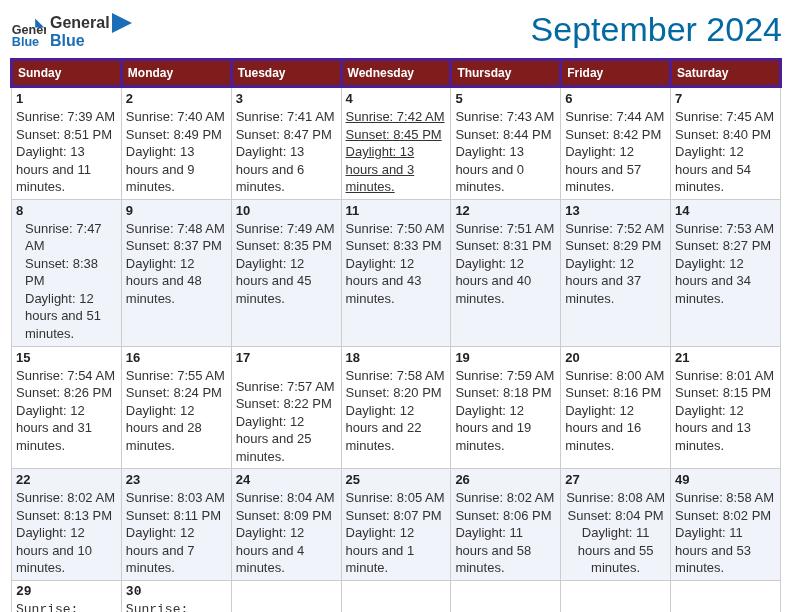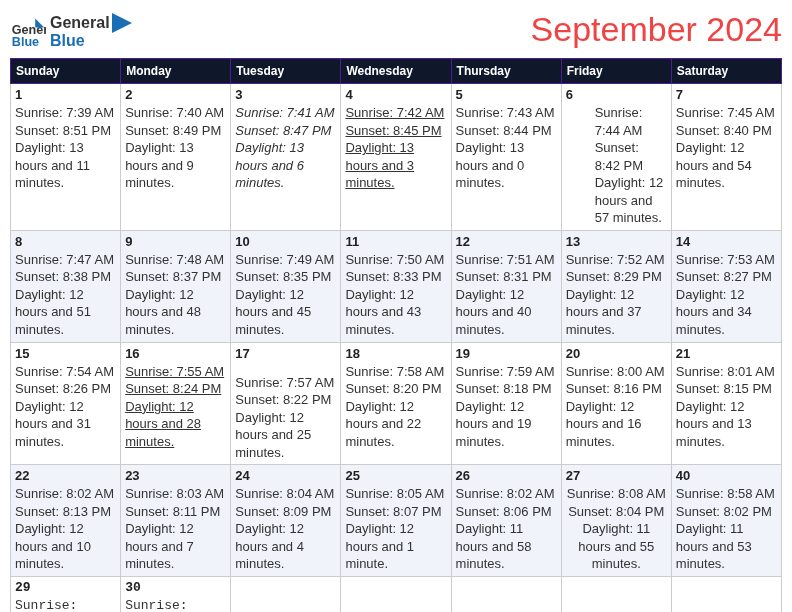--- a/index.html
+++ b/index.html
@@ -23,39 +23,39 @@
     }
     .logo-icon {
       width: 36px;
       height: 36px;
       margin-right: 4px;
     }
     .title-area { text-align: right; }
     .month-title {
       font-size: 34px;
       font-weight: normal;
-      color: #ef4444;
+      color: #0369a1;
     }
     .location {
       font-size: 15px;
       color: #444;
     }
     .calendar {
       width: 100%;
       border-collapse: collapse;
       font-size: 10px;
     }
     .calendar th {
-      background: #0f172a;
+      background: #7f1d1d;
       color: #fff;
       text-align: left;
       padding: 5px 5px;
       font-size: 12px;
       font-weight: bold;
-      border: 1px solid #4c1d95;
+      border: 3px solid #4c1d95;
     }
     .calendar td {
       border: 1px solid #ccc;
       vertical-align: top;
       padding: 3px 4px;
       width: 14.28%;
       min-height: 70px;
       background: #fff;
     }
     .calendar tr:nth-child(even) td {
@@ -125,53 +125,53 @@
 Daylight: 13 hours and 11 minutes.</div>
         </td>
         <td>
           <span class="day-num">2</span>
           <div class="day-info" style="white-space: pre-line;">Sunrise: 7:40 AM
 Sunset: 8:49 PM
 Daylight: 13 hours and 9 minutes.</div>
         </td>
         <td>
           <span class="day-num">3</span>
-          <div class="day-info" style="white-space: pre-line; font-style: italic;">Sunrise: 7:41 AM
+          <div class="day-info" style="white-space: pre-line;">Sunrise: 7:41 AM
 Sunset: 8:47 PM
 Daylight: 13 hours and 6 minutes.</div>
         </td>
         <td>
           <span class="day-num">4</span>
           <div class="day-info" style="white-space: pre-line; text-decoration: underline;">Sunrise: 7:42 AM
 Sunset: 8:45 PM
 Daylight: 13 hours and 3 minutes.</div>
         </td>
         <td>
           <span class="day-num">5</span>
           <div class="day-info" style="white-space: pre-line;">Sunrise: 7:43 AM
 Sunset: 8:44 PM
 Daylight: 13 hours and 0 minutes.</div>
         </td>
         <td>
           <span class="day-num">6</span>
-          <div class="day-info" style="white-space: pre-line; margin-left: 29px;">Sunrise: 7:44 AM
+          <div class="day-info" style="white-space: pre-line;">Sunrise: 7:44 AM
 Sunset: 8:42 PM
 Daylight: 12 hours and 57 minutes.</div>
         </td>
         <td>
           <span class="day-num">7</span>
           <div class="day-info" style="white-space: pre-line;">Sunrise: 7:45 AM
 Sunset: 8:40 PM
 Daylight: 12 hours and 54 minutes.</div>
         </td>
       </tr>
       <tr>
         <td>
           <span class="day-num">8</span>
-          <div class="day-info" style="white-space: pre-line;">Sunrise: 7:47 AM
+          <div class="day-info" style="white-space: pre-line; margin-left: 9px;">Sunrise: 7:47 AM
 Sunset: 8:38 PM
 Daylight: 12 hours and 51 minutes.</div>
         </td>
         <td>
           <span class="day-num">9</span>
           <div class="day-info" style="white-space: pre-line;">Sunrise: 7:48 AM
 Sunset: 8:37 PM
 Daylight: 12 hours and 48 minutes.</div>
         </td>
         <td>
@@ -207,21 +207,21 @@
       </tr>
       <tr>
         <td>
           <span class="day-num">15</span>
           <div class="day-info" style="white-space: pre-line;">Sunrise: 7:54 AM
 Sunset: 8:26 PM
 Daylight: 12 hours and 31 minutes.</div>
         </td>
         <td>
           <span class="day-num">16</span>
-          <div class="day-info" style="white-space: pre-line; text-decoration: underline;">Sunrise: 7:55 AM
+          <div class="day-info" style="white-space: pre-line;">Sunrise: 7:55 AM
 Sunset: 8:24 PM
 Daylight: 12 hours and 28 minutes.</div>
         </td>
         <td>
           <span class="day-num">17</span>
           <div class="day-info" style="white-space: pre-line; margin-top: 13px;">Sunrise: 7:57 AM
 Sunset: 8:22 PM
 Daylight: 12 hours and 25 minutes.</div>
         </td>
         <td>
@@ -280,21 +280,21 @@
 Sunset: 8:06 PM
 Daylight: 11 hours and 58 minutes.</div>
         </td>
         <td>
           <span class="day-num">27</span>
           <div class="day-info" style="white-space: pre-line; text-align: center;">Sunrise: 8:08 AM
 Sunset: 8:04 PM
 Daylight: 11 hours and 55 minutes.</div>
         </td>
         <td>
-          <span class="day-num">40</span>
+          <span class="day-num">49</span>
           <div class="day-info" style="white-space: pre-line;">Sunrise: 8:58 AM
 Sunset: 8:02 PM
 Daylight: 11 hours and 53 minutes.</div>
         </td>
       </tr>
       <tr class="last-row">
         <td>
           <span class="day-num">29</span>
           <div class="day-info" style="white-space: pre-line;">Sunrise: 8:10 AM
 Sunset: 8:00 PM

